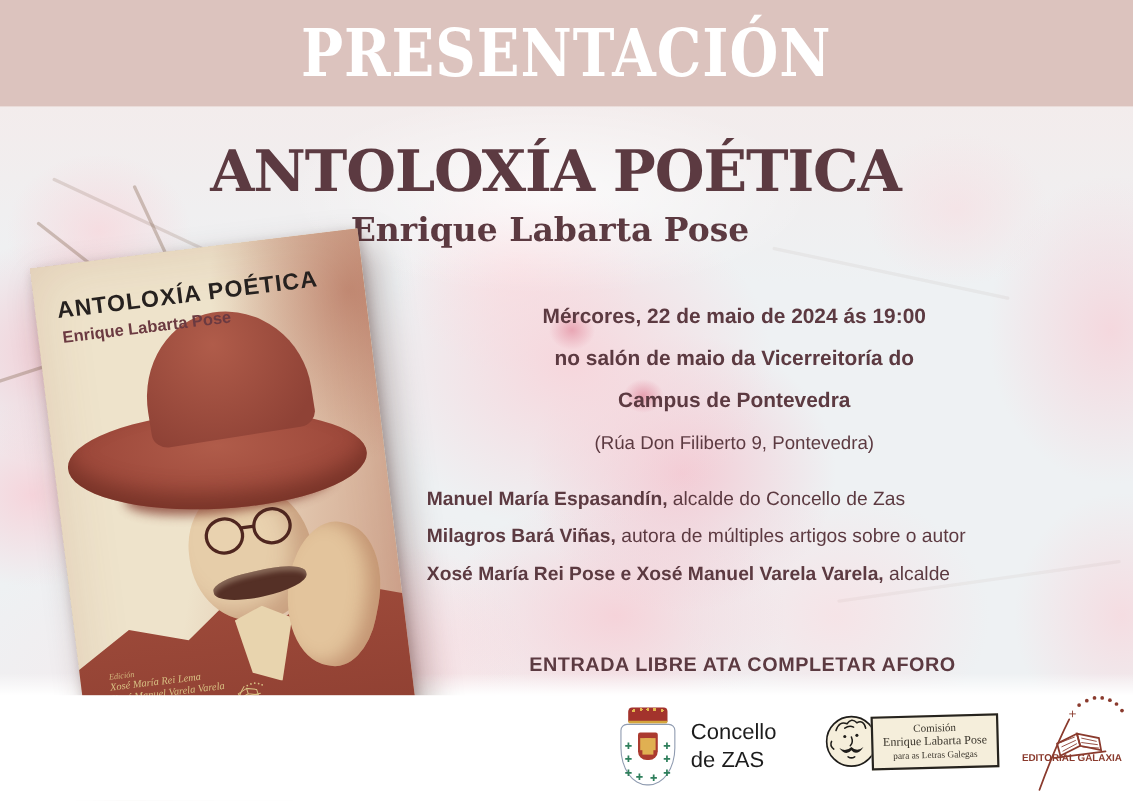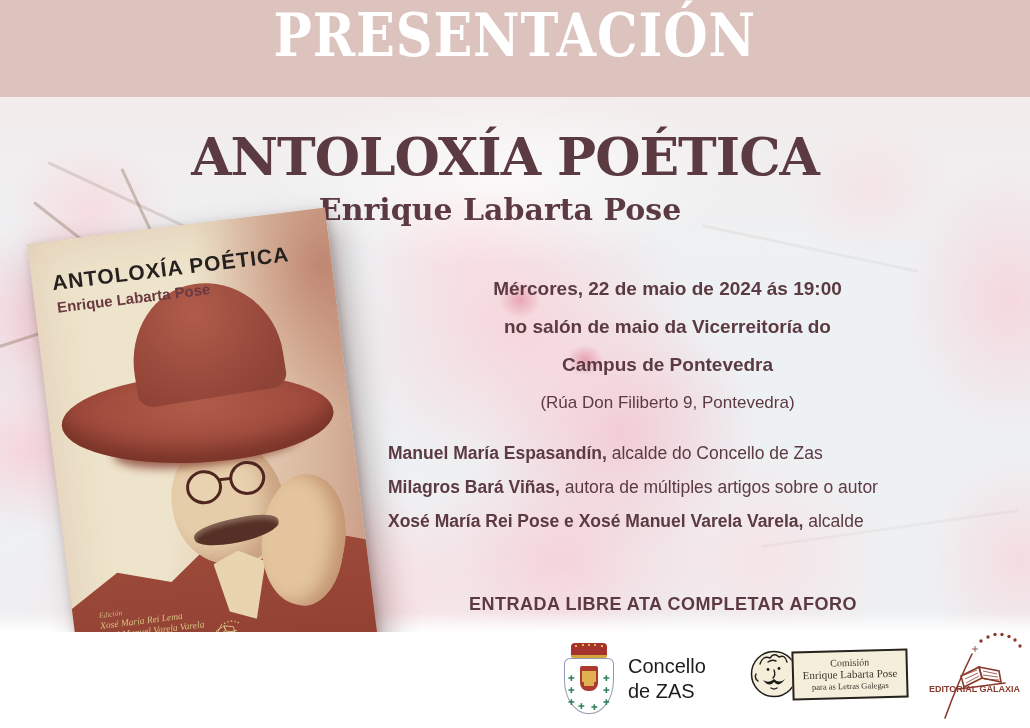--- a/index.html
+++ b/index.html
@@ -6,21 +6,21 @@
     --banner_bg:#dcc3be; --maroon:#5c3a41; --cover_red:#9c4a3b; --cover_cream:#eee3cb;
     --gold:#d8c083; --galaxia:#8a3a2d; --footer_bg:#ffffff; --photo_base:#eef1f3;
   }
   *{margin:0;padding:0;box-sizing:border-box}
   html,body{width:1030px;height:728px;overflow:hidden;background:#fff;
     font-family:"Liberation Sans",sans-serif;}
   .poster{position:relative;width:1030px;height:728px;overflow:hidden;background:#fff}
 
   
   .banner{position:absolute;left:0;top:0;width:1030px;height:97px;background:var(--banner_bg);
-    display:flex;justify-content:center}
+    display:flex;align-items:center;justify-content:center}
   .banner h1{color:#fff;font-family:"DejaVu Serif",serif;font-weight:bold;font-size:60px;
     letter-spacing:1px;transform:scaleX(.85);white-space:nowrap}
 
   
   .photo-area{position:absolute;left:0;top:97px;width:1030px;height:535px;
     background:
       radial-gradient(320px 120px at 500px 80px, rgba(255,255,255,.7), transparent 75%),
       radial-gradient(180px 150px at 60px 223px, rgba(243,198,207,.9), transparent 70%),
       radial-gradient(140px 120px at 30px 353px, rgba(246,211,218,.95), transparent 70%),
       radial-gradient(120px 100px at 90px 113px, rgba(247,216,221,.8), transparent 70%),
@@ -56,21 +56,21 @@
 
   
   .event-block{position:absolute;left:430px;top:270px;width:475px;text-align:center;
     color:var(--maroon);line-height:38px}
   .event-block .ev{font-size:19px;font-weight:bold}
   .event-block .addr{font-size:17px;font-weight:normal}
   .participants{position:absolute;left:388px;top:436px;width:610px;color:var(--maroon);
     font-size:17.5px;line-height:34px}
   .participants .p-head{font-weight:bold;font-size:18px}
   .participants strong{font-weight:bold}
-  .entry{position:absolute;left:408px;top:594px;width:510px;text-align:center;
+  .entry{position:absolute;left:420px;top:594px;width:510px;text-align:center;
     color:var(--maroon);font-size:18px;font-weight:bold;letter-spacing:.5px}
 
   
   .book{position:absolute;left:54px;top:224px;width:300px;height:460px;transform:rotate(-7deg)}
   .cover{position:relative;width:100%;height:100%;background:var(--cover_cream);overflow:hidden;
     box-shadow:10px 16px 32px rgba(70,35,30,.35), 2px 4px 10px rgba(70,35,30,.25),
       inset 0 0 50px rgba(150,75,55,.15)}
   .c-wash{position:absolute;inset:0;background:
       radial-gradient(180px 220px at 95% 12%, rgba(166,86,66,.5), transparent 70%),
       linear-gradient(105deg, rgba(238,227,203,0) 45%, rgba(190,120,95,.35) 72%, rgba(166,86,66,.5) 100%)}

